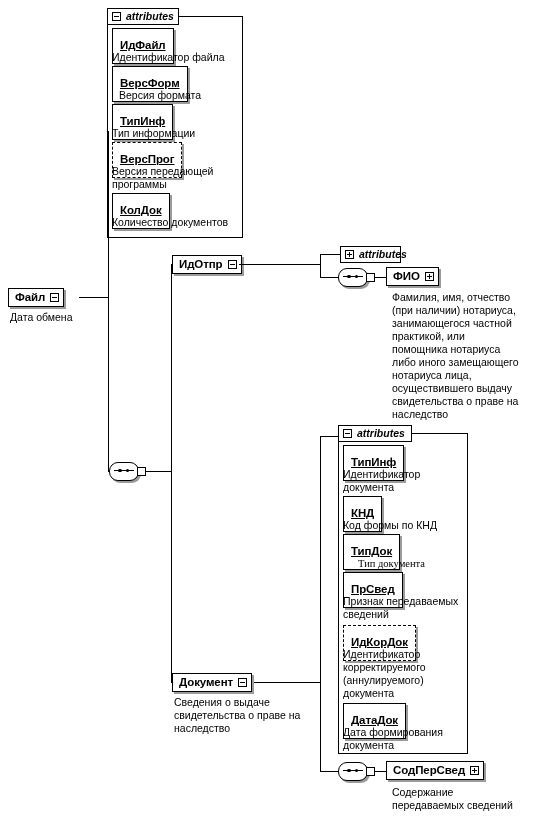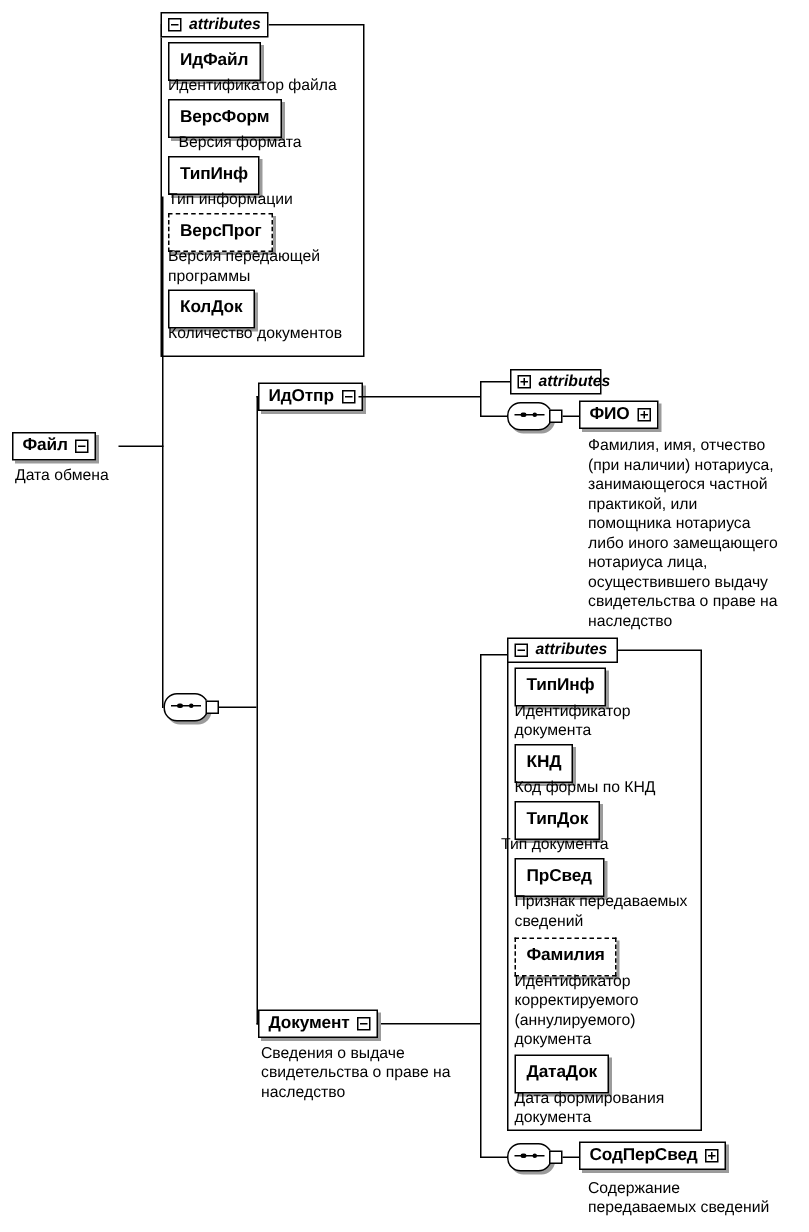--- a/index.html
+++ b/index.html
@@ -195,26 +195,27 @@
     z-index: 2;
   }
 
   
   .attr {
     position: absolute;
     box-sizing: border-box;
     border: 1.5px solid #000;
     background: #fff;
     box-shadow: 2px 2px 0 0 #9b9b9b;
-    height: 26px;
+    height: 36px;
     display: flex;
     align-items: center;
     justify-content: center;
     padding: 0 7px;
     white-space: nowrap;
+    text-decoration: underline;
   }
   .attr.optional { border-style: dashed; border-width: 1.5px; }
   .attr .attr-label {
     font-size: 11.5px;
     font-weight: bold;
     letter-spacing: -0.1px;
     line-height: 1;
   }
 
   
@@ -339,30 +340,30 @@
 документа</div>
 
   <div class="attr" style="left:343px; top:496px;">
     <span class="attr-label">КНД</span>
   </div>
   <div class="desc" style="left:343px; top:519px; width:122px;">Код формы по КНД</div>
 
   <div class="attr" style="left:343px; top:534px;">
     <span class="attr-label">ТипДок</span>
   </div>
-  <div class="desc" style="left:334px; top:557px; width:122px;">Тип документа</div>
+  <div class="desc" style="left:358px; top:557px; width:122px;font-family:Liberation Serif, serif;">Тип документа</div>
 
   <div class="attr" style="left:343px; top:572px;">
     <span class="attr-label">ПрСвед</span>
   </div>
   <div class="desc" style="left:343px; top:595px; width:122px;">Признак передаваемых
 сведений</div>
 
   <div class="attr optional" style="left:343px; top:625px;">
-    <span class="attr-label">Фамилия</span>
+    <span class="attr-label">ИдКорДок</span>
   </div>
   <div class="desc" style="left:343px; top:648px; width:122px;">Идентификатор
 корректируемого
 (аннулируемого)
 документа</div>
 
   <div class="attr" style="left:343px; top:703px;">
     <span class="attr-label">ДатаДок</span>
   </div>
   <div class="desc" style="left:343px; top:726px; width:122px;">Дата формирования

